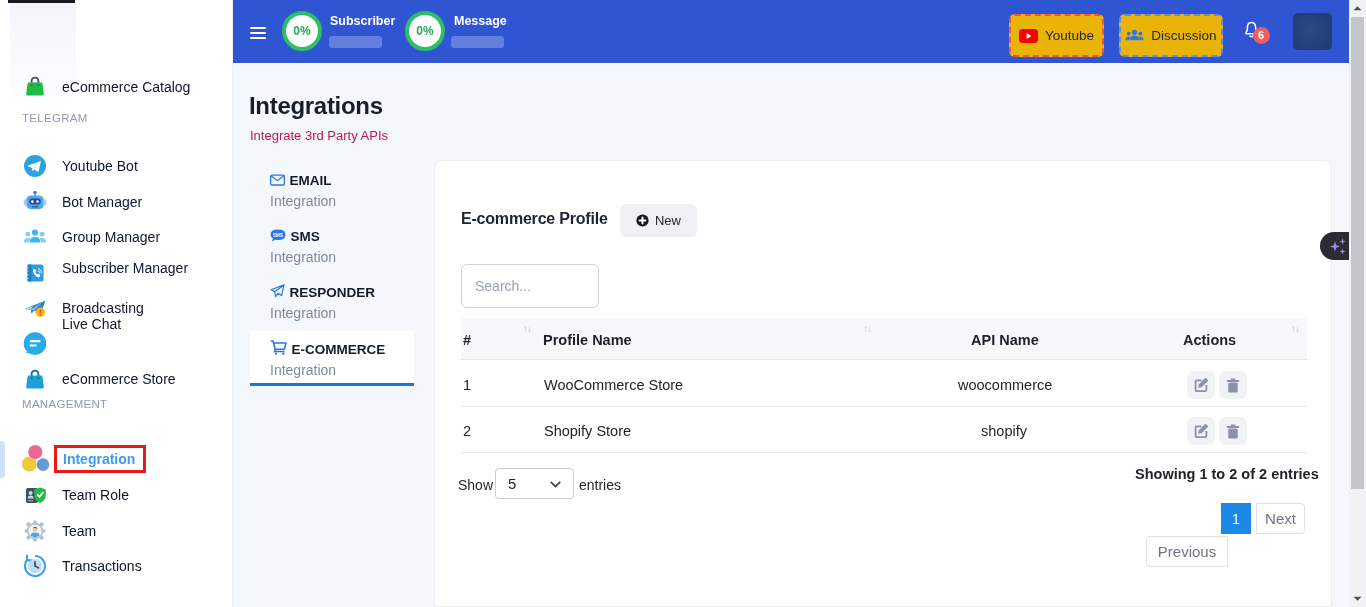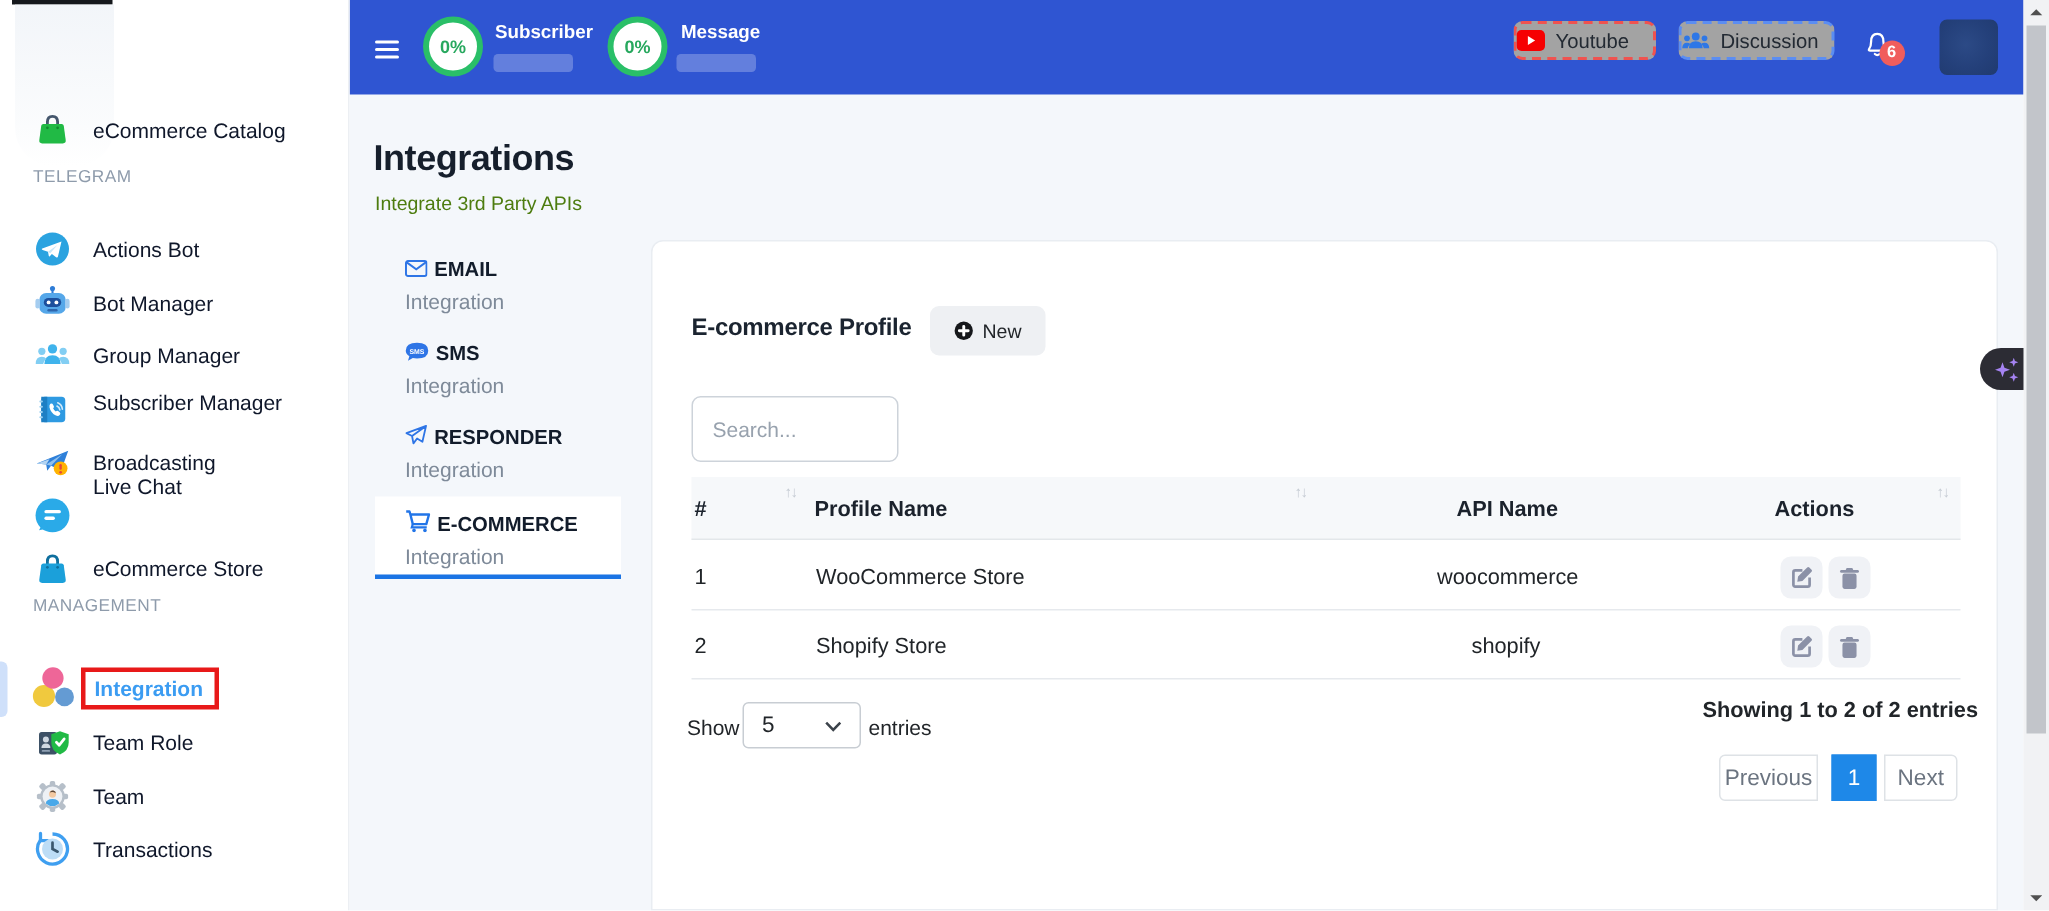--- a/index.html
+++ b/index.html
@@ -11,25 +11,25 @@
   .sideitem { position:absolute; left:62px; font-size:14px; color:#0f172a; white-space:nowrap; }
   .sicon { position:absolute; left:23px; width:24px; height:24px; }
   .seclabel { position:absolute; left:22px; font-size:11.5px; color:#8e9bab; letter-spacing:0.3px; }
   
   #topbar { left:233px; top:0; width:1116px; height:63px; background:#2f55d2; }
   .ham span { display:block; width:15.5px; height:2.4px; background:#fff; border-radius:2px; margin-bottom:2.6px; }
   .ring { position:absolute; width:40px; height:40px; border-radius:50%; background:#fff; border:4px solid #2abf68; text-align:center; }
   .ring b { font-size:12px; color:#27a85e; line-height:32px; font-weight:700; }
   .tlabel { position:absolute; color:#fff; font-weight:700; font-size:12.5px; }
   .skel { position:absolute; height:12px; width:53px; background:rgba(255,255,255,.25); border-radius:3px; }
-  .tbtn { position:absolute; top:14px; height:26px; background:#a3a3a3; border-radius:6px; display:flex; align-items:center; justify-content:flex-start; gap:7px; font-size:13.5px; color:#232a33; font-weight:400; }
+  .tbtn { position:absolute; top:14px; height:43px; background:#eab308; border-radius:6px; display:flex; align-items:center; justify-content:center; gap:7px; font-size:13.5px; color:#232a33; font-weight:400; }
   
   #content { left:233px; top:63px; width:1116px; height:544px; background:#f4f7fb; }
   h1.pgtitle { position:absolute; left:16px; top:29px; font-size:24px; font-weight:700; color:#161f2c; letter-spacing:-0.3px;}
-  .pgsub { position:absolute; left:17px; top:65px; font-size:13px; color:#4d7c0f; }
+  .pgsub { position:absolute; left:17px; top:65px; font-size:13px; color:#be185d; }
   .snav { position:absolute; left:37px; width:128px; }
   .snav .t { font-size:13.5px; font-weight:700; color:#121c2b; }
   .snav .s { font-size:14px; color:#7e8a99; }
   
   #card { left:434px; top:160px; width:898px; height:447px; background:#fff; border:1px solid #e9edf2; border-radius:8px 8px 0 0; }
   .cardtitle { position:absolute; left:26px; top:49px; font-size:16px; font-weight:700; color:#1b2430; letter-spacing:-0.2px; }
   #newbtn { position:absolute; left:185px; top:43px; width:77px; height:33px; background:#eef0f3; border-radius:6px; display:flex; align-items:center; justify-content:center; gap:6px; font-size:13px; color:#212529; }
   #search { position:absolute; left:26px; top:103px; width:138px; height:44px; border:1px solid #cdd3da; border-radius:6px; background:#fff; font-size:14px; color:#98a2ae; line-height:42px; padding-left:13px; }
   
   .th { position:absolute; font-size:14.5px; font-weight:700; color:#1b222c; }
@@ -145,21 +145,21 @@
 
     <div class="td" style="left:23px;top:316px;font-size:14px;">Show</div>
     <div class="abs" style="left:60px;top:307px;width:79px;height:31px;border:1px solid #c8cdd3;border-radius:4px;background:#fff;">
       <span style="position:absolute;left:12px;top:6px;font-size:15px;color:#212529;">5</span>
       <svg width="11" height="7" viewBox="0 0 11 7" style="position:absolute;right:12px;top:12px;">
           <path d="M0.8 0.8 L5.5 5.6 L10.2 0.8" fill="none" stroke="#3c434b" stroke-width="1.7"></path>
         </svg>
     </div>
     <div class="td" style="left:144px;top:316px;font-size:14px;">entries</div>
     <div class="td" style="left:700px;top:305px;font-size:14.5px;font-weight:bold;">Showing 1 to 2 of 2 entries</div>
-    <div class="pgbtn" style="left:711px;width:66px;border-radius:4px 0 0 4px;">Previous</div>
+    <div class="pgbtn" style="left:711px;width:82px;border-radius:4px 0 0 4px;margin-top:33px;">Previous</div>
     <div class="pgbtn" style="left:786px;width:30px;background:#1e88e8;border-color:#1e88e8;color:#fff;">1</div>
     <div class="pgbtn" style="left:821px;width:49px;border-radius:0 4px 4px 0;">Next</div>
   </div>
 
   <div class="abs" id="topbar">
     <div class="ham abs" style="left:17px;top:27px;">
         <span></span>
         <span></span>
         <span></span>
       </div>
@@ -209,21 +209,21 @@
         <circle cx="15.4" cy="11.2" r="0.9" fill="#128a30"></circle>
       </svg>
     <div class="sideitem" style="top:79px">eCommerce Catalog</div>
     <div class="seclabel" style="top:112px">TELEGRAM</div>
 
     <svg class="sicon" style="top:154px" viewBox="0 0 24 24">
         <circle cx="12" cy="12" r="11" fill="#2ba3e0"></circle>
         <path d="M5.2 11.6 L18 7 L15.6 17.2 Q15.4 18.1 14.4 17.5 L11.6 15.4 L10.2 16.8 Q9.7 17.3 9.5 16.5 L9 13.9 L5.4 12.6 Q4.4 12.1 5.2 11.6 Z" fill="#fff"></path>
         <path d="M9 13.9 L15.3 9.4 L10.5 14.8 Z" fill="#c8e6f8"></path>
       </svg>
-    <div class="sideitem" style="top:158px">Actions Bot</div>
+    <div class="sideitem" style="top:158px">Youtube Bot</div>
 
     <svg class="sicon" style="top:189px" viewBox="0 0 24 24">
         <circle cx="12" cy="3.4" r="1.7" fill="#2e7cd6"></circle>
         <rect x="11.3" y="4.4" width="1.4" height="2.4" fill="#2e7cd6"></rect>
         <rect x="3.2" y="6.4" width="17.6" height="13.8" rx="4.6" fill="#55a7e9"></rect>
         <rect x="0.6" y="10.2" width="3" height="6.4" rx="1.5" fill="#a5cdf0"></rect>
         <rect x="20.4" y="10.2" width="3" height="6.4" rx="1.5" fill="#a5cdf0"></rect>
         <rect x="6.2" y="9.6" width="11.6" height="6" rx="3" fill="#1c4f9c"></rect>
         <circle cx="9.4" cy="12.6" r="1.3" fill="#fff"></circle>
         <circle cx="14.6" cy="12.6" r="1.3" fill="#fff"></circle>

